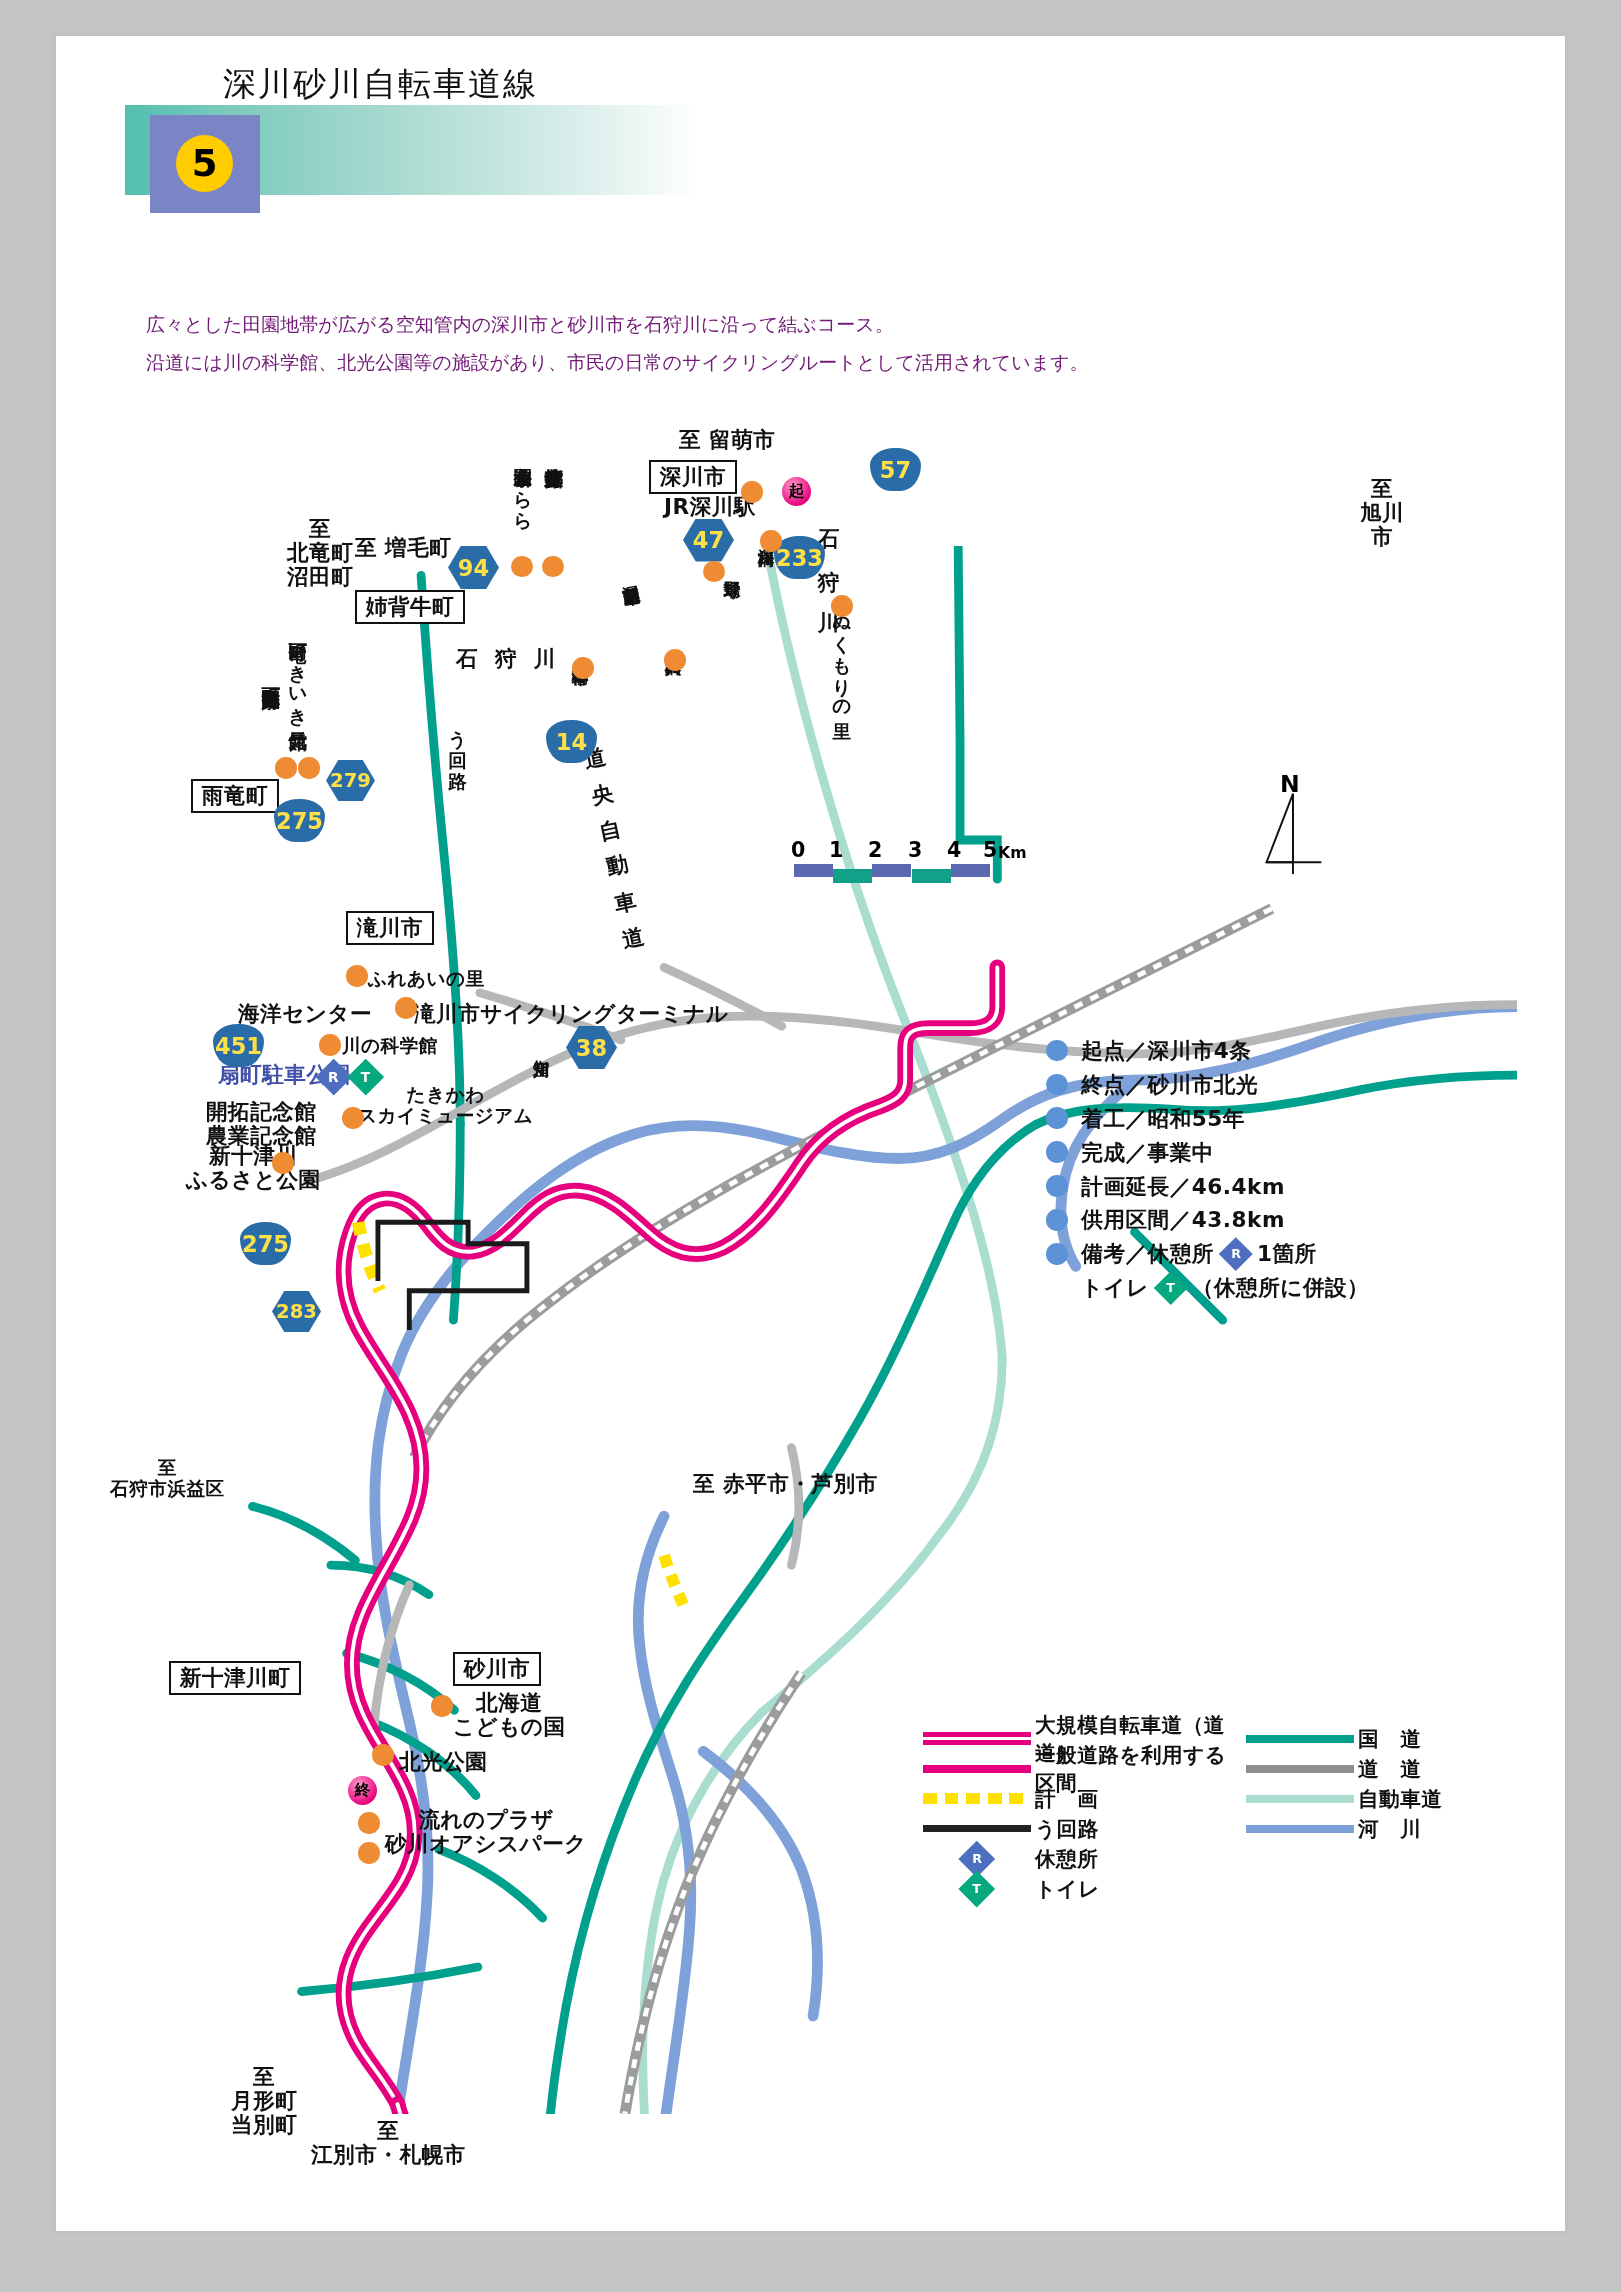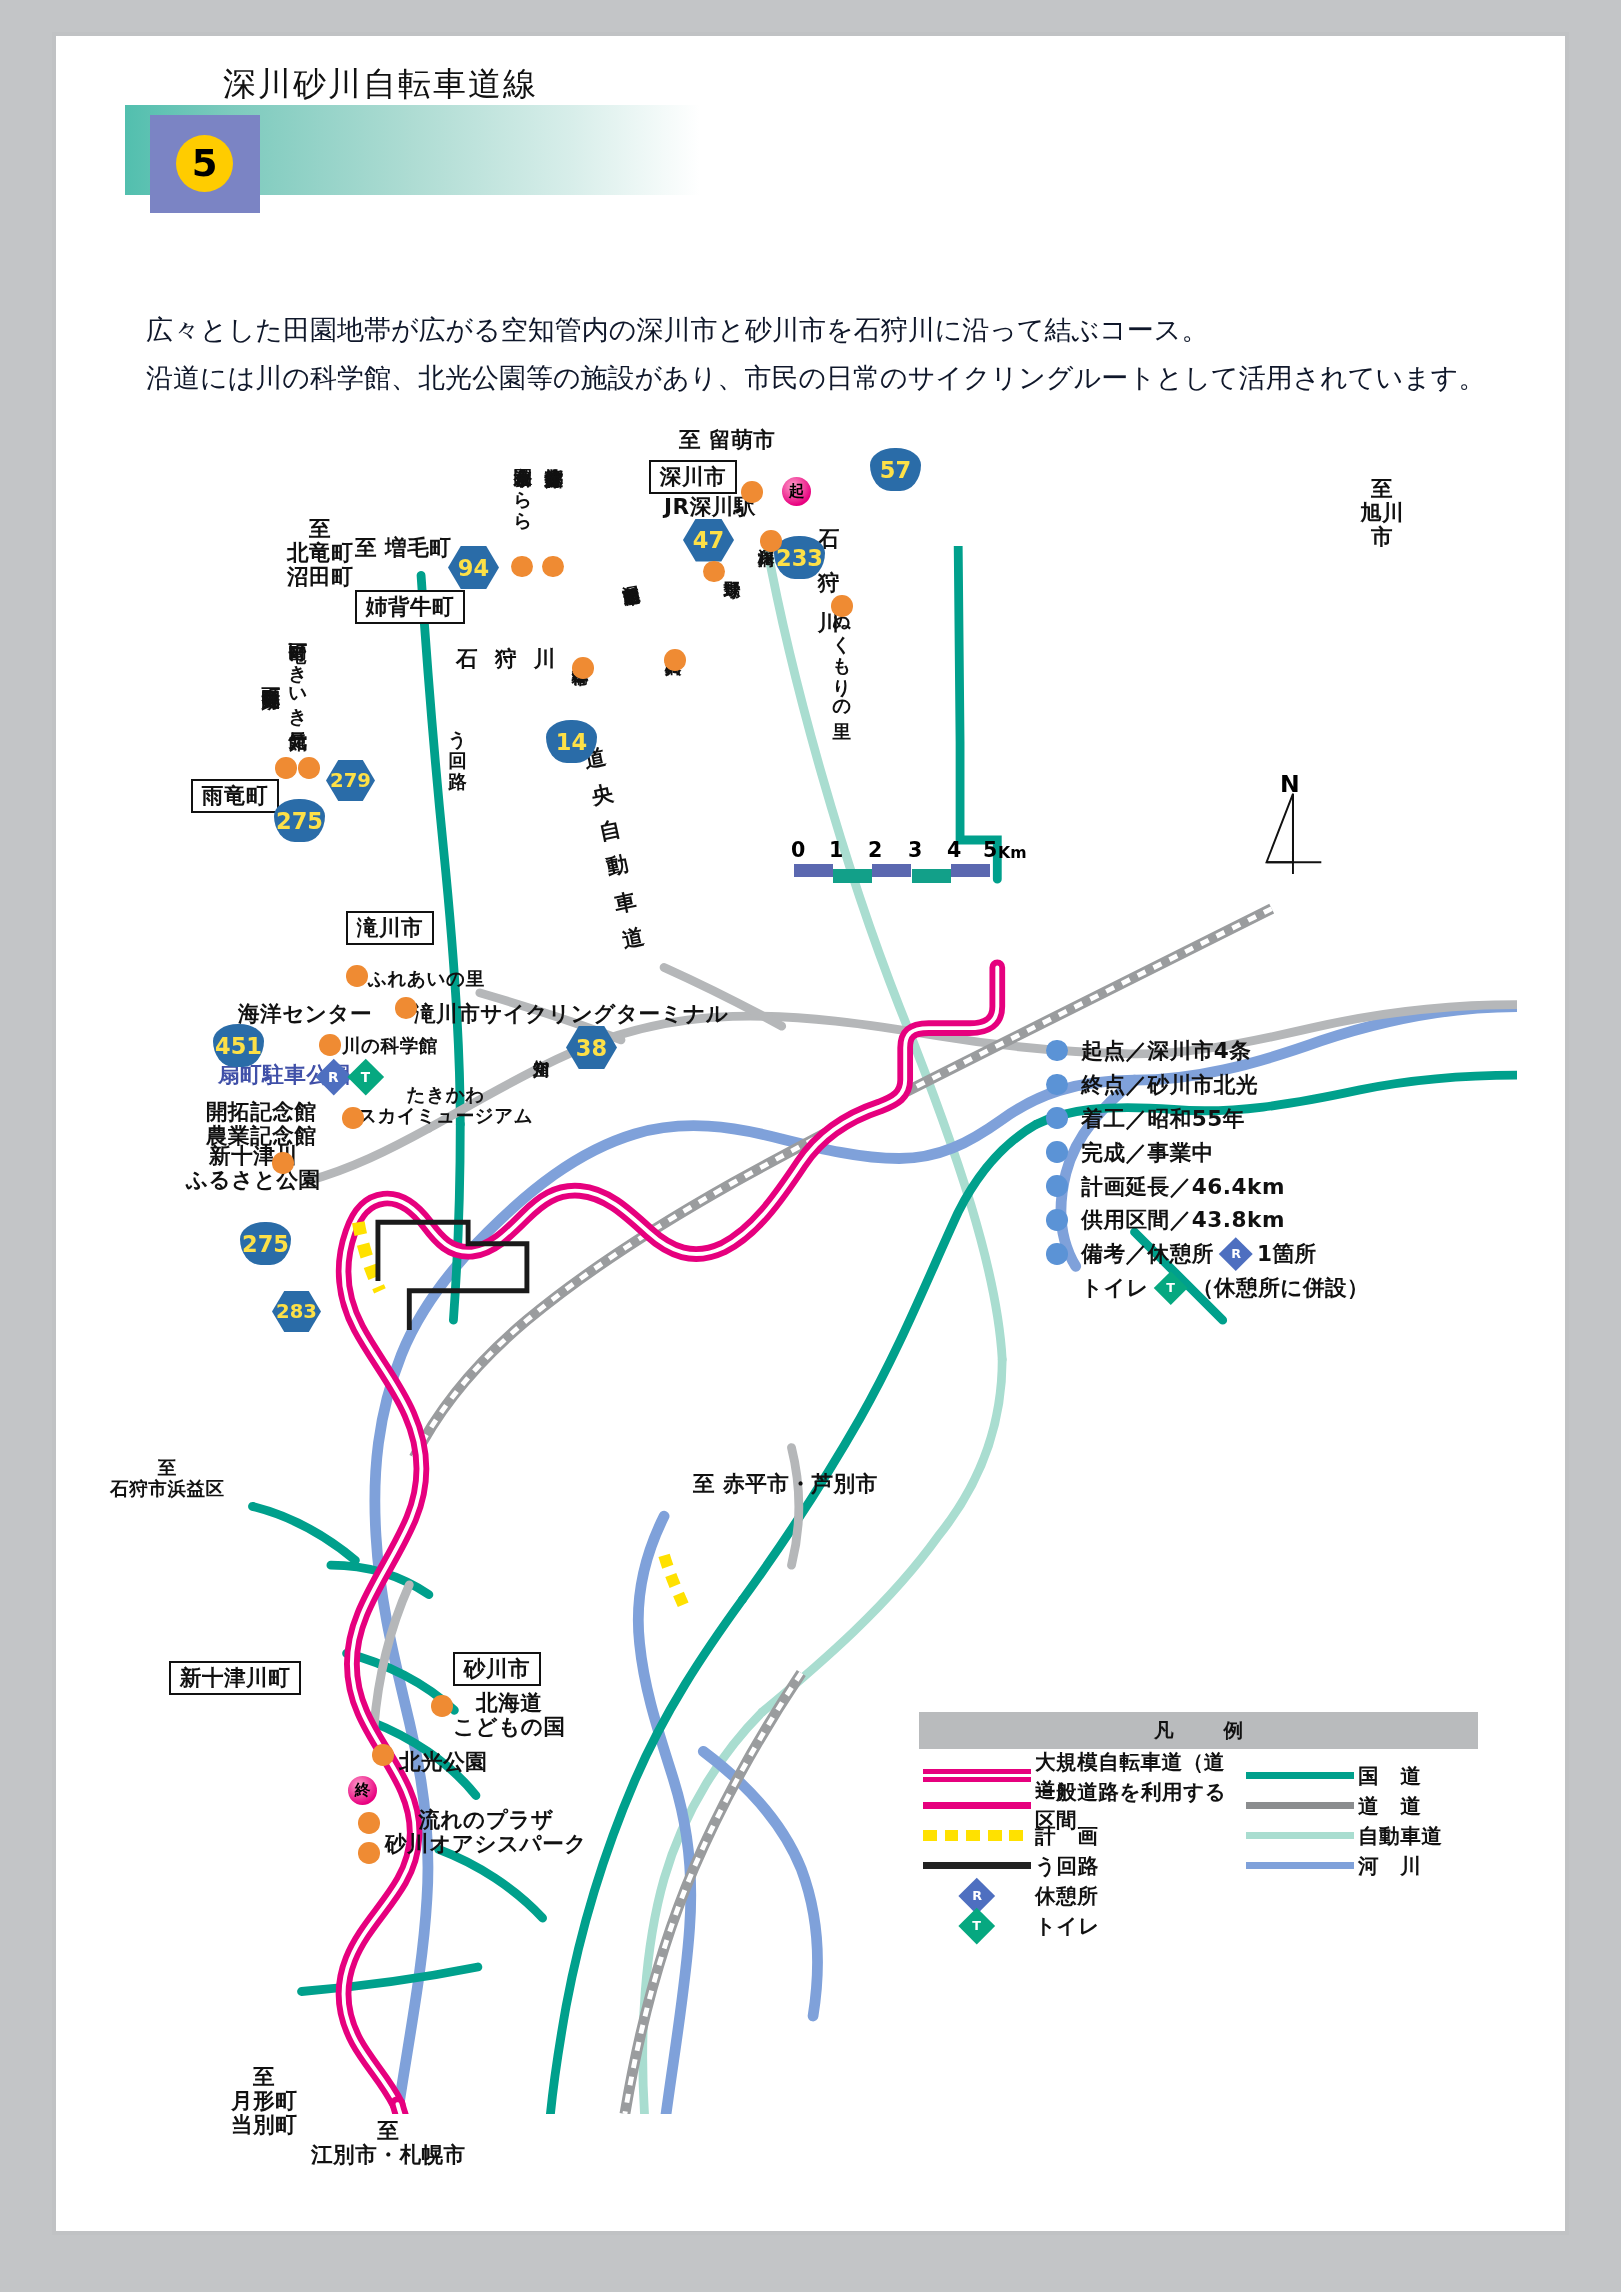--- a/index.html
+++ b/index.html
@@ -35,21 +35,21 @@
     display:flex; align-items:center; justify-content:center;
     font-family:"DejaVu Sans",sans-serif;
   }
   .hdr-title {
     position:absolute; left:167px; top:25.5px;
     font-size:33px; color:#111; letter-spacing:2px;
     font-weight:500;
   }
   
   .desc { position:absolute; left:90px; top:276px; width:1353px; }
-  .desc p { margin:0 0 11.8px 0; font-size:27px; color:#0f172a; letter-spacing:0px; }
+  .desc p { margin:0 0 11.8px 0; font-size:19px; color:#701a75; letter-spacing:0px; }
 
   
   .map { position:absolute; left:59px; top:510px; width:1402px; height:1568px; }
   .map svg { position:absolute; left:0; top:0; }
 
   
   .lbl { position:absolute; font-size:21.6px; color:#111; white-space:nowrap;
          font-weight:700; letter-spacing:0.5px; line-height:1.12; }
   .lbl.sm { font-size:18.6px; }
   .lbl.xs { font-size:16.7px; }
@@ -415,21 +415,20 @@
     <div class="sub">
       <div class="txt">トイレ</div>
       <div class="dsm dia-t">
         <span>T</span>
       </div>
       <div class="txt">（休憩所に併設）</div>
     </div>
   </div>
 
   <div class="legend">
-    <div class="ttl">凡 例</div>
     <div class="cols">
       <div class="col">
         <div class="it">
           <div class="key">
             <div class="bar-dbl">
                 <i></i>
                 <i></i>
               </div>
           </div>
           <div class="nm">大規模自転車道（道道）</div>

